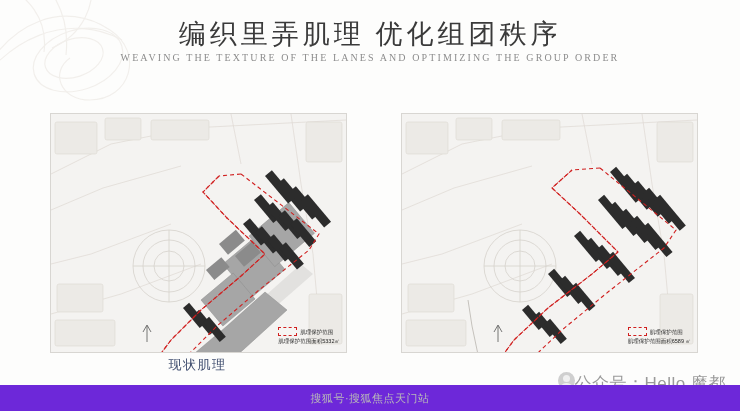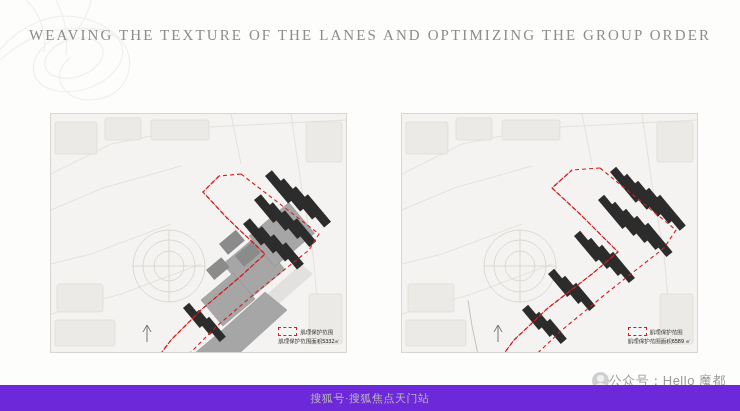--- a/index.html
+++ b/index.html
@@ -45,24 +45,23 @@
     font-family: "Liberation Serif", serif;
     font-size: 27px;
     letter-spacing: 4px;
     color: #3a3a3a;
     font-weight: normal;
     line-height: 36px;
     margin: 0;
   }
   .title-en {
     font-family: "Liberation Serif", serif;
-    font-size: 15px;
+    font-size: 10px;
     letter-spacing: 2.1px;
     color: #8d8d8d;
-    margin-top: 11px;
     white-space: nowrap;
   }
 
   
   .panels {
     position: absolute;
     top: 113px;
     left: 50px;
     right: 42px;
     height: 240px;
@@ -123,21 +122,21 @@
     letter-spacing: 1.5px;
   }
 
   
   .social {
     position: absolute;
     right: 14px;
     top: 372px;
     display: flex;
     align-items: flex-start;
-    font-size: 13px;
+    font-size: 17px;
     color: #9a9a9a;
     letter-spacing: 0.5px;
   }
   .social-avatar {
     width: 17px;
     height: 17px;
     border-radius: 50%;
     background: #cfcfcf;
     position: relative;
     overflow: hidden;
@@ -189,20 +188,21 @@
         <path d="M25 20 C 60 35, 78 60, 74 92"></path>
         <path d="M55 5 C 85 28, 100 58, 96 95"></path>
         <path d="M120 10 C 128 45, 112 75, 82 88"></path>
         <ellipse cx="108" cy="100" rx="46" ry="30" transform="rotate(-18 108 100)"></ellipse>
         <ellipse cx="104" cy="98" rx="30" ry="19" transform="rotate(-18 104 98)"></ellipse>
       </g>
     </svg>
   </div>
 
   <div class="header">
+    <h1 class="title-cn">编织里弄肌理 优化组团秩序</h1>
     <div class="title-en">WEAVING THE TEXTURE OF THE LANES AND OPTIMIZING THE GROUP ORDER</div>
   </div>
 
   <div class="panels">
 
     <div class="panel">
       <svg class="map" viewBox="0 0 295 238">
         <rect x="0" y="0" width="295" height="238" fill="#f4f3f1"></rect>
 
         <g stroke="#ded9d3" stroke-width="0.7" fill="none">
@@ -356,20 +356,21 @@
         <div class="legend-row">
           <span class="legend-swatch"></span>
           <span>肌理保护范围</span>
         </div>
         <div class="legend-area">肌理保护范围面积6589 ㎡</div>
       </div>
     </div>
   </div>
 
   <div class="captions">
+    <div class="caption">现状肌理</div>
   </div>
 
   <div class="social">
     <span class="social-avatar"></span>
     <span>公众号：Hello 魔都</span>
   </div>
 
   <div class="bottom-bar">
     <span class="wm-text">搜狐号·搜狐焦点天门站</span>
   </div>

